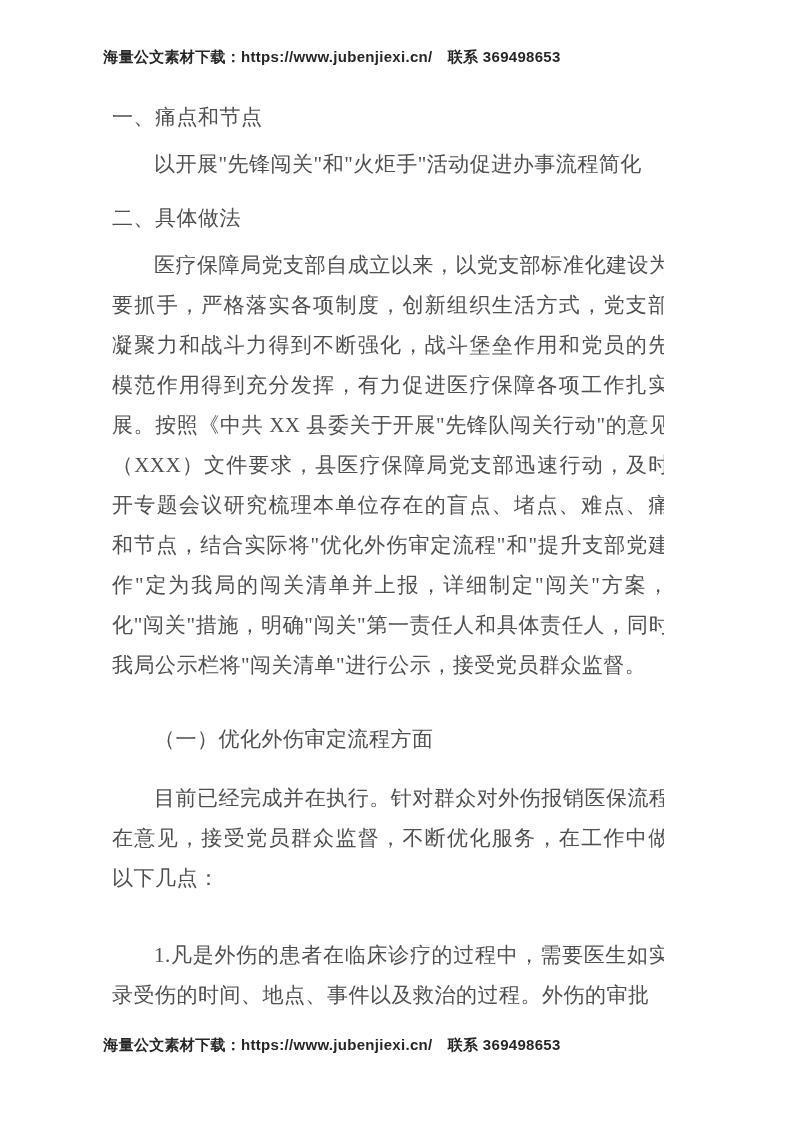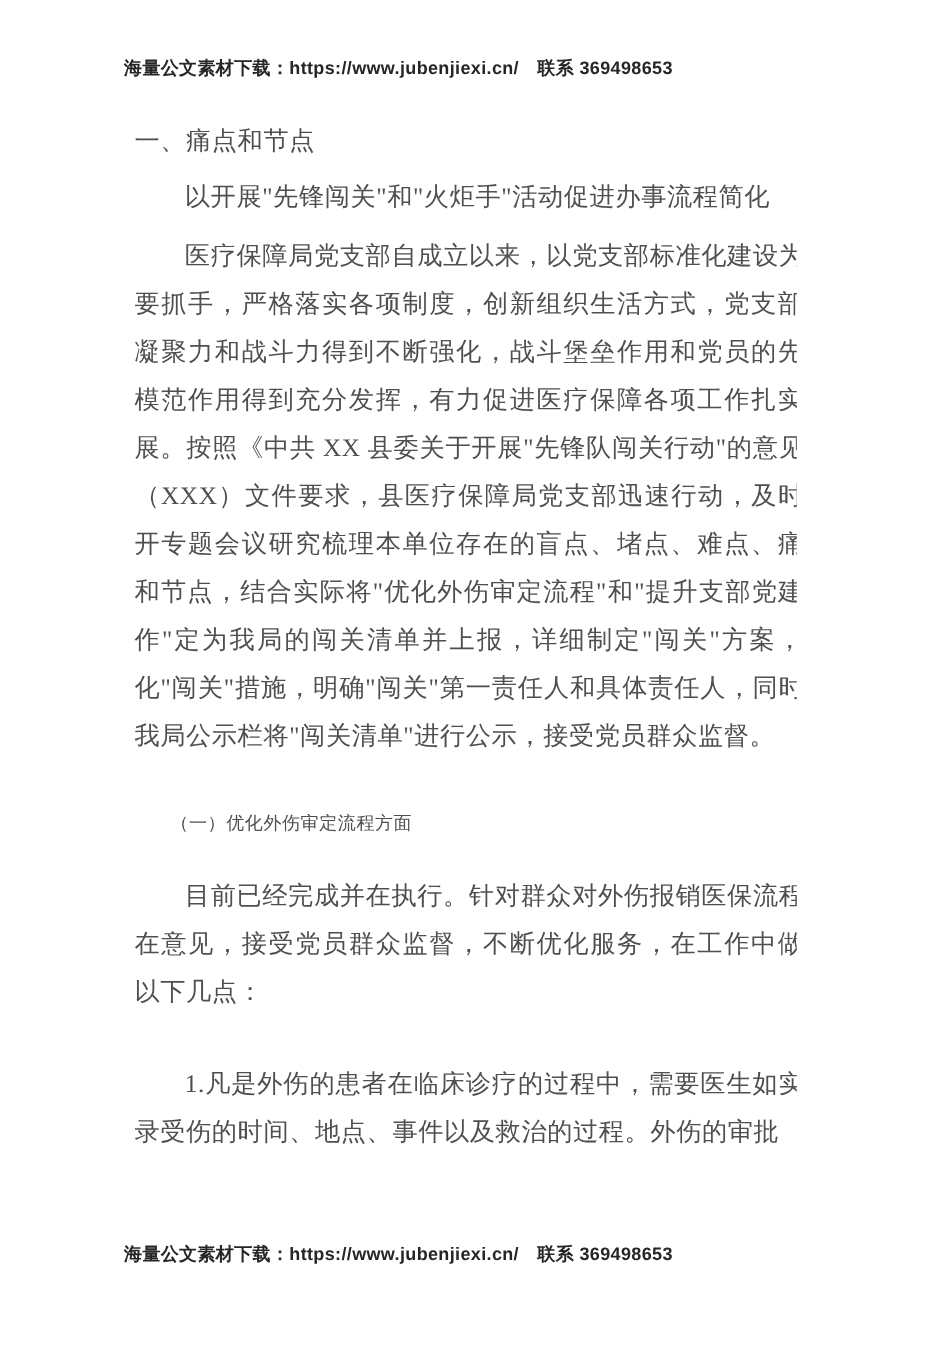--- a/index.html
+++ b/index.html
@@ -56,21 +56,21 @@
     margin: 0;
     line-height: 40px;
     text-align: justify;
     text-justify: inter-ideograph;
     text-indent: 2em;
   }
   .para-main { margin-top: 12px; }
   .sub-heading {
     margin: 34px 0 0 0;
     font-weight: normal;
-    font-size: 15px;
+    font-size: 21px;
     line-height: 40px;
     text-indent: 2em;
   }
   .para-sub1 { margin-top: 19px; }
   .para-sub2 { margin-top: 37px; }
 </style>
 </head>
 <body>
 
 <div class="page">
@@ -78,20 +78,21 @@
   <div class="watermark top">
     <span>海量公文素材下载：https://www.jubenjiexi.cn/　联系 369498653</span>
   </div>
 
   <div class="content">
 
     <h2 class="heading-num heading-1">一、痛点和节点</h2>
 
     <p class="title-line">以开展"先锋闯关"和"火炬手"活动促进办事流程简化</p>
 
+    <h2 class="heading-num heading-2">二、具体做法</h2>
 
     <p class="para para-main">医疗保障局党支部自成立以来，以党支部标准化建设为主要抓手，严格落实各项制度，创新组织生活方式，党支部的凝聚力和战斗力得到不断强化，战斗堡垒作用和党员的先锋模范作用得到充分发挥，有力促进医疗保障各项工作扎实开展。按照《中共 XX 县委关于开展"先锋队闯关行动"的意见》（XXX）文件要求，县医疗保障局党支部迅速行动，及时召开专题会议研究梳理本单位存在的盲点、堵点、难点、痛点和节点，结合实际将"优化外伤审定流程"和"提升支部党建工作"定为我局的闯关清单并上报，详细制定"闯关"方案，细化"闯关"措施，明确"闯关"第一责任人和具体责任人，同时在我局公示栏将"闯关清单"进行公示，接受党员群众监督。</p>
 
     <h3 class="sub-heading">（一）优化外伤审定流程方面</h3>
 
     <p class="para para-sub1">目前已经完成并在执行。针对群众对外伤报销医保流程存在意见，接受党员群众监督，不断优化服务，在工作中做好以下几点：</p>
 
     <p class="para para-sub2">1.凡是外伤的患者在临床诊疗的过程中，需要医生如实记录受伤的时间、地点、事件以及救治的过程。外伤的审批</p>
 
   </div>

